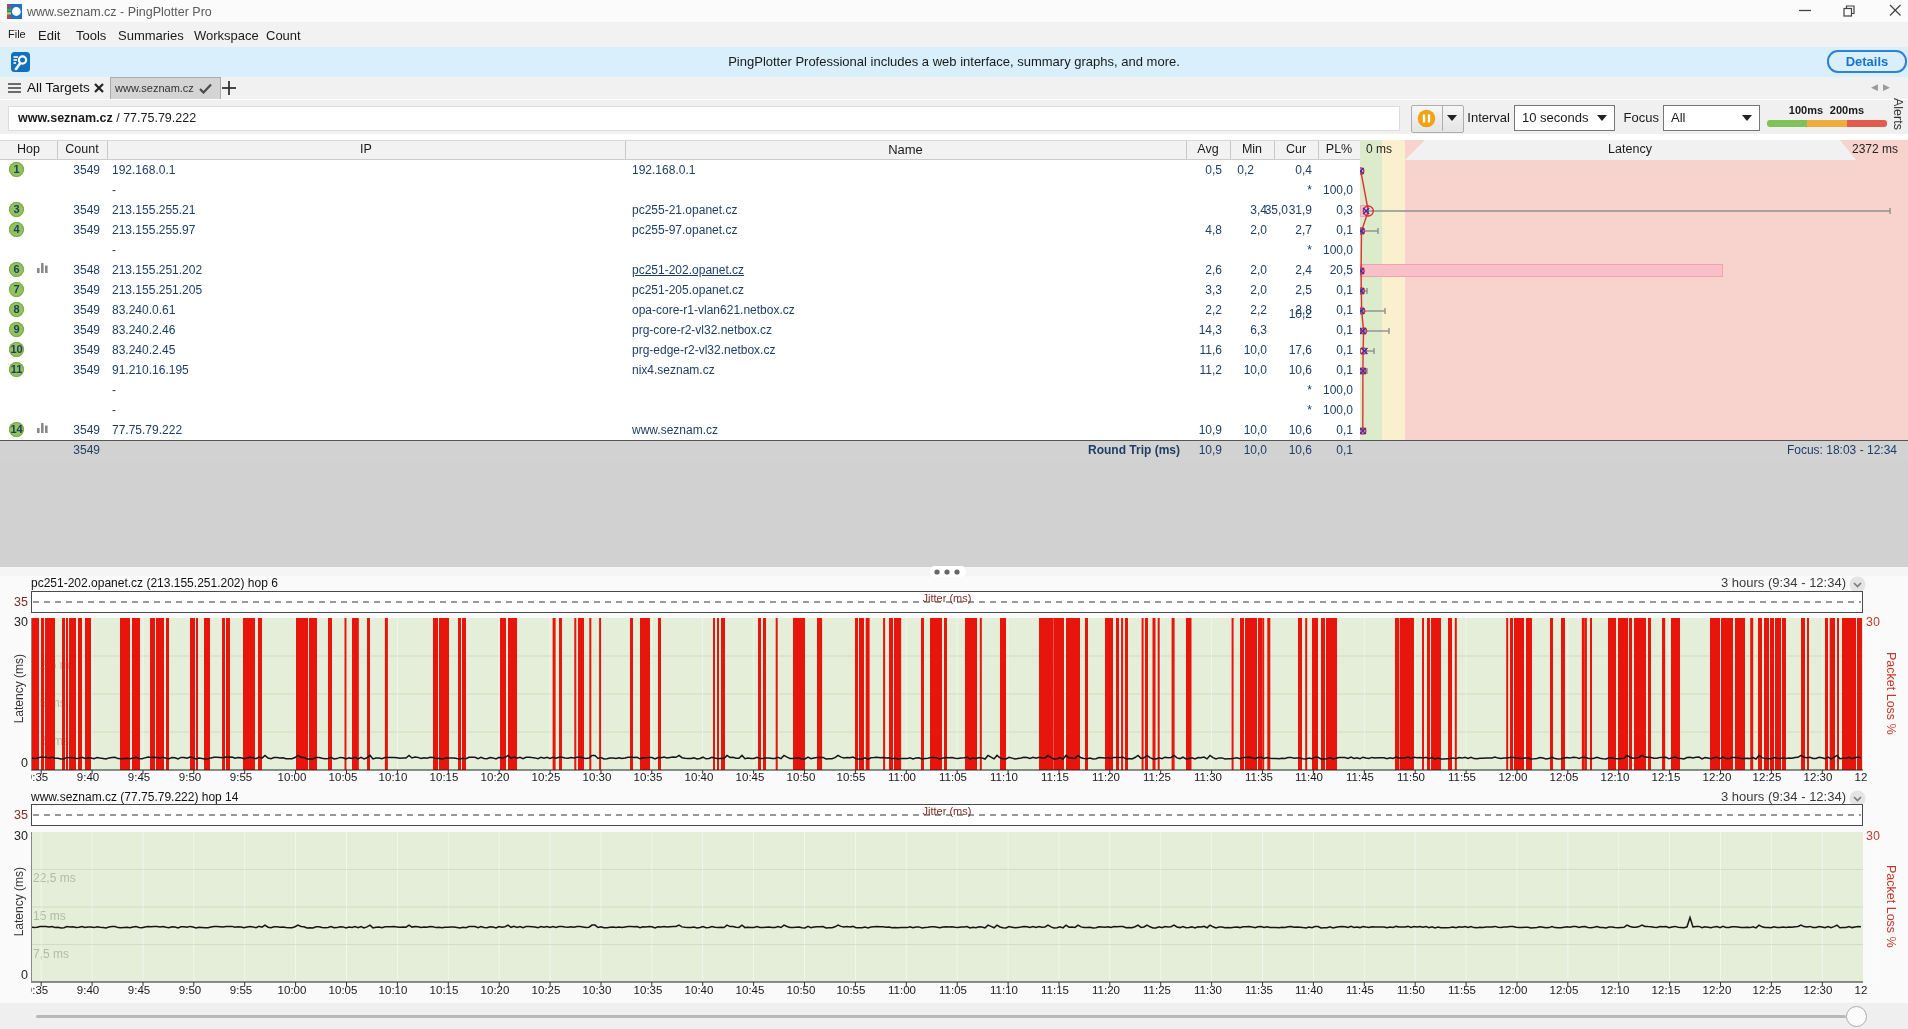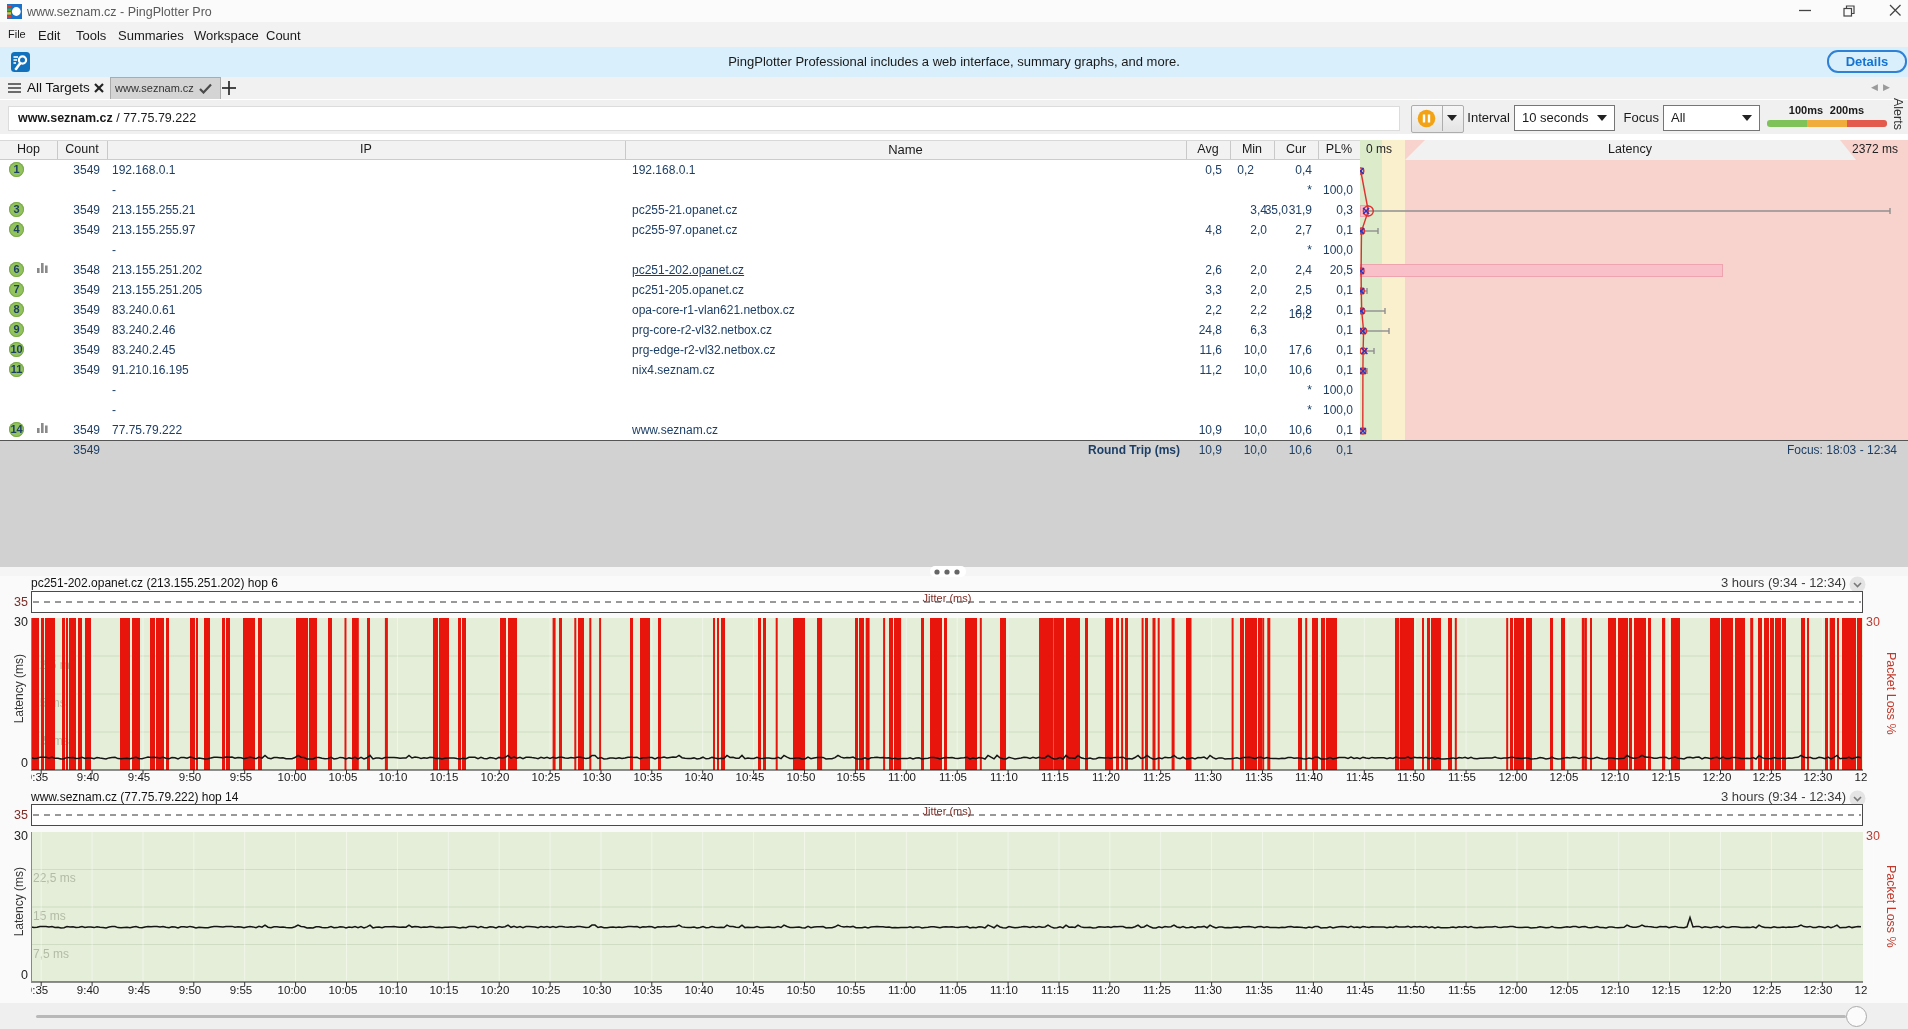--- a/index.html
+++ b/index.html
@@ -179,21 +179,21 @@
 <div class="abs nav" style="left:112px;top:303px;">83.240.0.61</div>
 <div class="abs nav" style="left:632px;top:303px;">opa-core-r1-vlan621.netbox.cz</div>
 <div class="abs nav r" style="left:1162px;top:303px;width:60px;">2,2</div>
 <div class="abs nav r" style="left:1207px;top:303px;width:60px;">2,2</div>
 <div class="abs nav r" style="left:1252px;top:303px;width:60px;">2,8</div>
 <div class="abs nav r" style="left:1293px;top:303px;width:60px;">0,1</div>
 <div class="abs" style="left:9px;top:322px;width:15px;height:15px;border-radius:50%;background:#92c35c;box-shadow:inset 0 0 0 1px #7aa94a;text-align:center;line-height:15px;font-size:11px;font-weight:bold;color:#1d3f66;">9</div>
 <div class="abs nav r" style="left:40px;top:323px;width:60px;">3549</div>
 <div class="abs nav" style="left:112px;top:323px;">83.240.2.46</div>
 <div class="abs nav" style="left:632px;top:323px;">prg-core-r2-vl32.netbox.cz</div>
-<div class="abs nav r" style="left:1162px;top:323px;width:60px;">24,8</div>
+<div class="abs nav r" style="left:1162px;top:323px;width:60px;">14,3</div>
 <div class="abs nav r" style="left:1207px;top:323px;width:60px;">6,3</div>
 <div class="abs nav r" style="left:1252px;top:307px;width:60px;">10,2</div>
 <div class="abs nav r" style="left:1293px;top:323px;width:60px;">0,1</div>
 <div class="abs" style="left:9px;top:342px;width:15px;height:15px;border-radius:50%;background:#92c35c;box-shadow:inset 0 0 0 1px #7aa94a;text-align:center;line-height:15px;font-size:11px;font-weight:bold;color:#1d3f66;">10</div>
 <div class="abs nav r" style="left:40px;top:343px;width:60px;">3549</div>
 <div class="abs nav" style="left:112px;top:343px;">83.240.2.45</div>
 <div class="abs nav" style="left:632px;top:343px;">prg-edge-r2-vl32.netbox.cz</div>
 <div class="abs nav r" style="left:1162px;top:343px;width:60px;">11,6</div>
 <div class="abs nav r" style="left:1207px;top:343px;width:60px;">10,0</div>
 <div class="abs nav r" style="left:1252px;top:343px;width:60px;">17,6</div>

